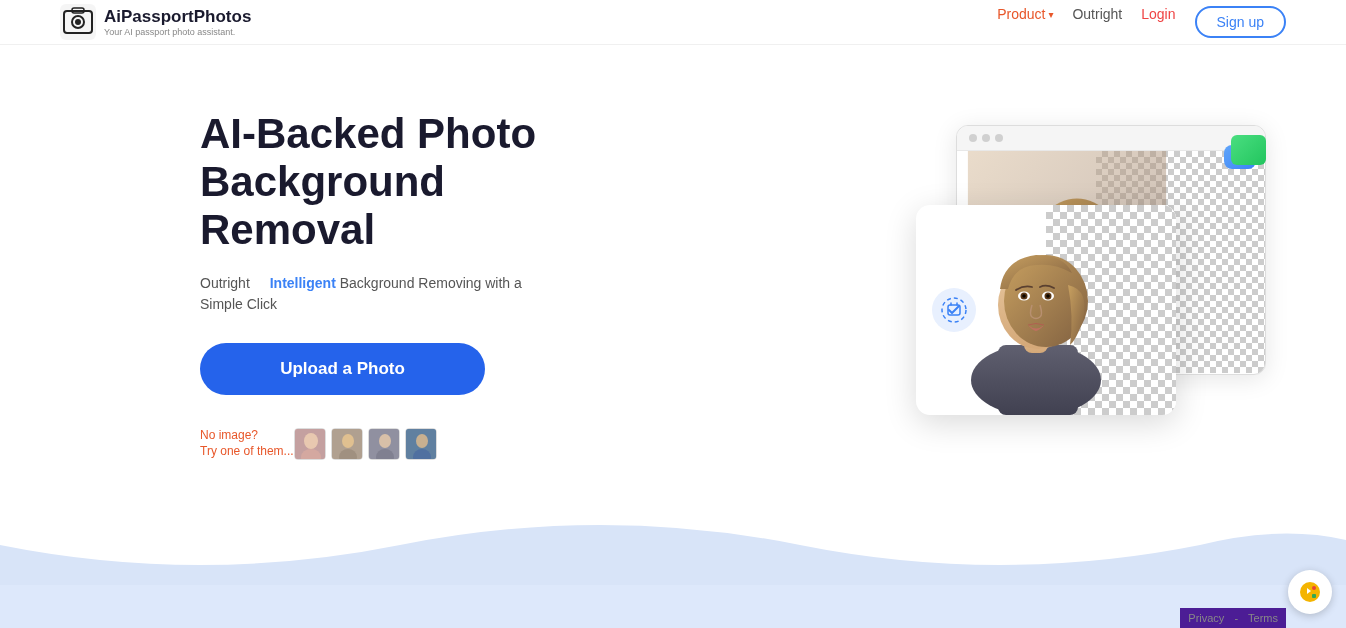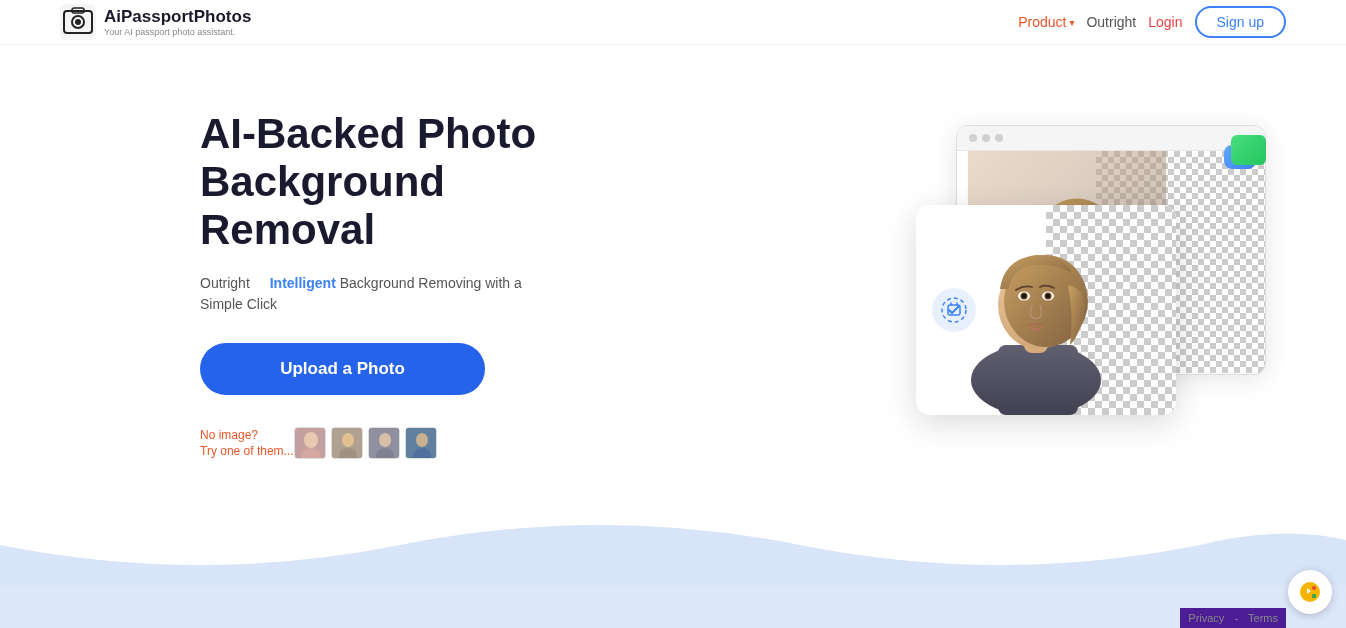--- a/index.html
+++ b/index.html
@@ -31,22 +31,22 @@
       font-size: 17px;
       font-weight: 700;
       color: #1a1a2e;
     }
     .logo-subtitle {
       font-size: 9px;
       color: #888;
     }
     .nav-links {
       display: flex;
-      align-items: center;
-      gap: 12px;
+      align-items: flex-start;
+      gap: 19px;
     }
     .nav-link {
       font-size: 14px;
       color: #555;
       cursor: pointer;
       text-decoration: none;
     }
     .nav-link.product {
       color: #e8572a;
       display: flex;
@@ -109,21 +109,21 @@
       width: 285px;
       font-size: 17px;
       font-weight: 600;
       cursor: pointer;
       display: block;
       text-align: center;
       margin-bottom: 32px;
     }
     .sample-row {
       display: flex;
-      align-items: center;
+      align-items: flex-end;
       gap: 0;
     }
     .sample-label {
       font-size: 12px;
       color: #e8572a;
       line-height: 1.4;
     }
     .sample-thumbs {
       display: flex;
       gap: 5px;

